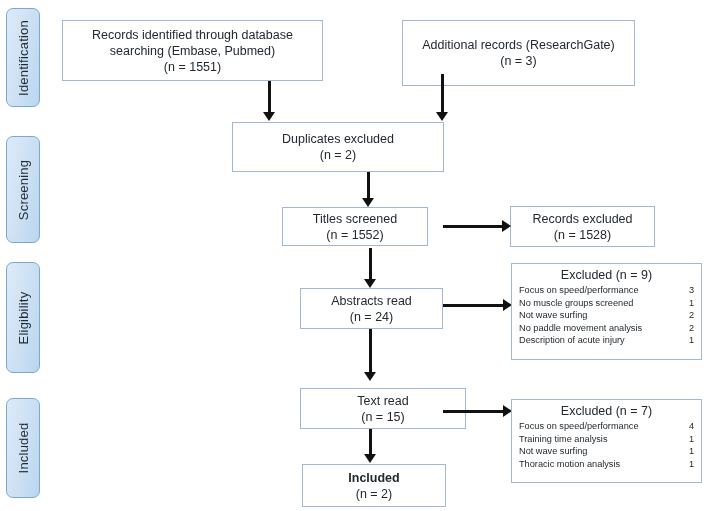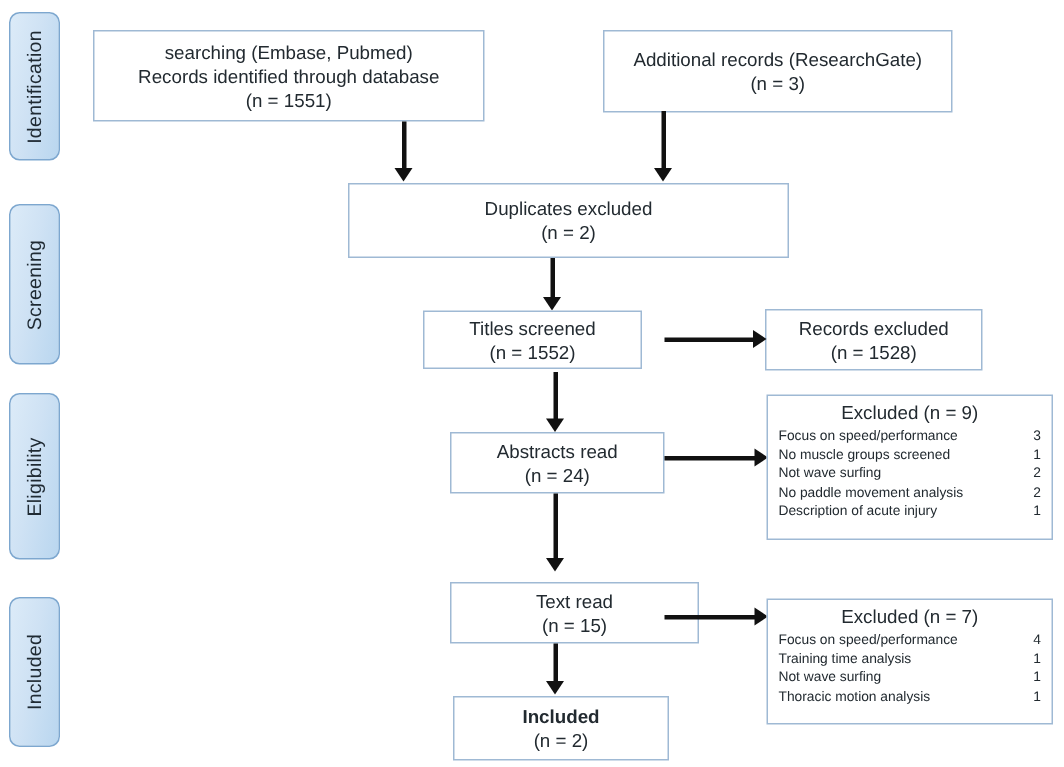--- a/index.html
+++ b/index.html
@@ -123,37 +123,37 @@
     <span class="stage-label">Screening</span>
   </div>
   <div class="stage-tab" style="top:262px; height:111px;">
     <span class="stage-label">Eligibility</span>
   </div>
   <div class="stage-tab" style="top:398px; height:100px;">
     <span class="stage-label">Included</span>
   </div>
 
   <div class="node" style="left:62px; top:20px; width:261px; height:61px;">
+    <span class="ln">Records identified through database</span>
     <span class="ln">searching (Embase, Pubmed)</span>
-    <span class="ln">Records identified through database</span>
     <span class="ln">(n = 1551)</span>
   </div>
 
-  <div class="node" style="left:402px; top:20px; width:233px; height:55px;">
+  <div class="node" style="left:402px; top:20px; width:233px; height:66px;">
     <span class="ln">Additional records (ResearchGate)</span>
     <span class="ln">(n = 3)</span>
   </div>
 
   <div class="vline" style="left:268px; top:81px; height:32px;"></div>
   <div class="arrow-down" style="left:263px; top:112px;"></div>
 
   <div class="vline" style="left:441px; top:74px; height:39px;"></div>
   <div class="arrow-down" style="left:436px; top:112px;"></div>
 
-  <div class="node" style="left:232px; top:122px; width:294px; height:50px;">
+  <div class="node" style="left:232px; top:122px; width:212px; height:50px;">
     <span class="ln">Duplicates excluded</span>
     <span class="ln">(n = 2)</span>
   </div>
 
   <div class="vline" style="left:367px; top:172px; height:27px;"></div>
   <div class="arrow-down" style="left:362px; top:198px;"></div>
 
   <div class="node" style="left:282px; top:207px; width:146px; height:39px;">
     <span class="ln">Titles screened</span>
     <span class="ln">(n = 1552)</span>

